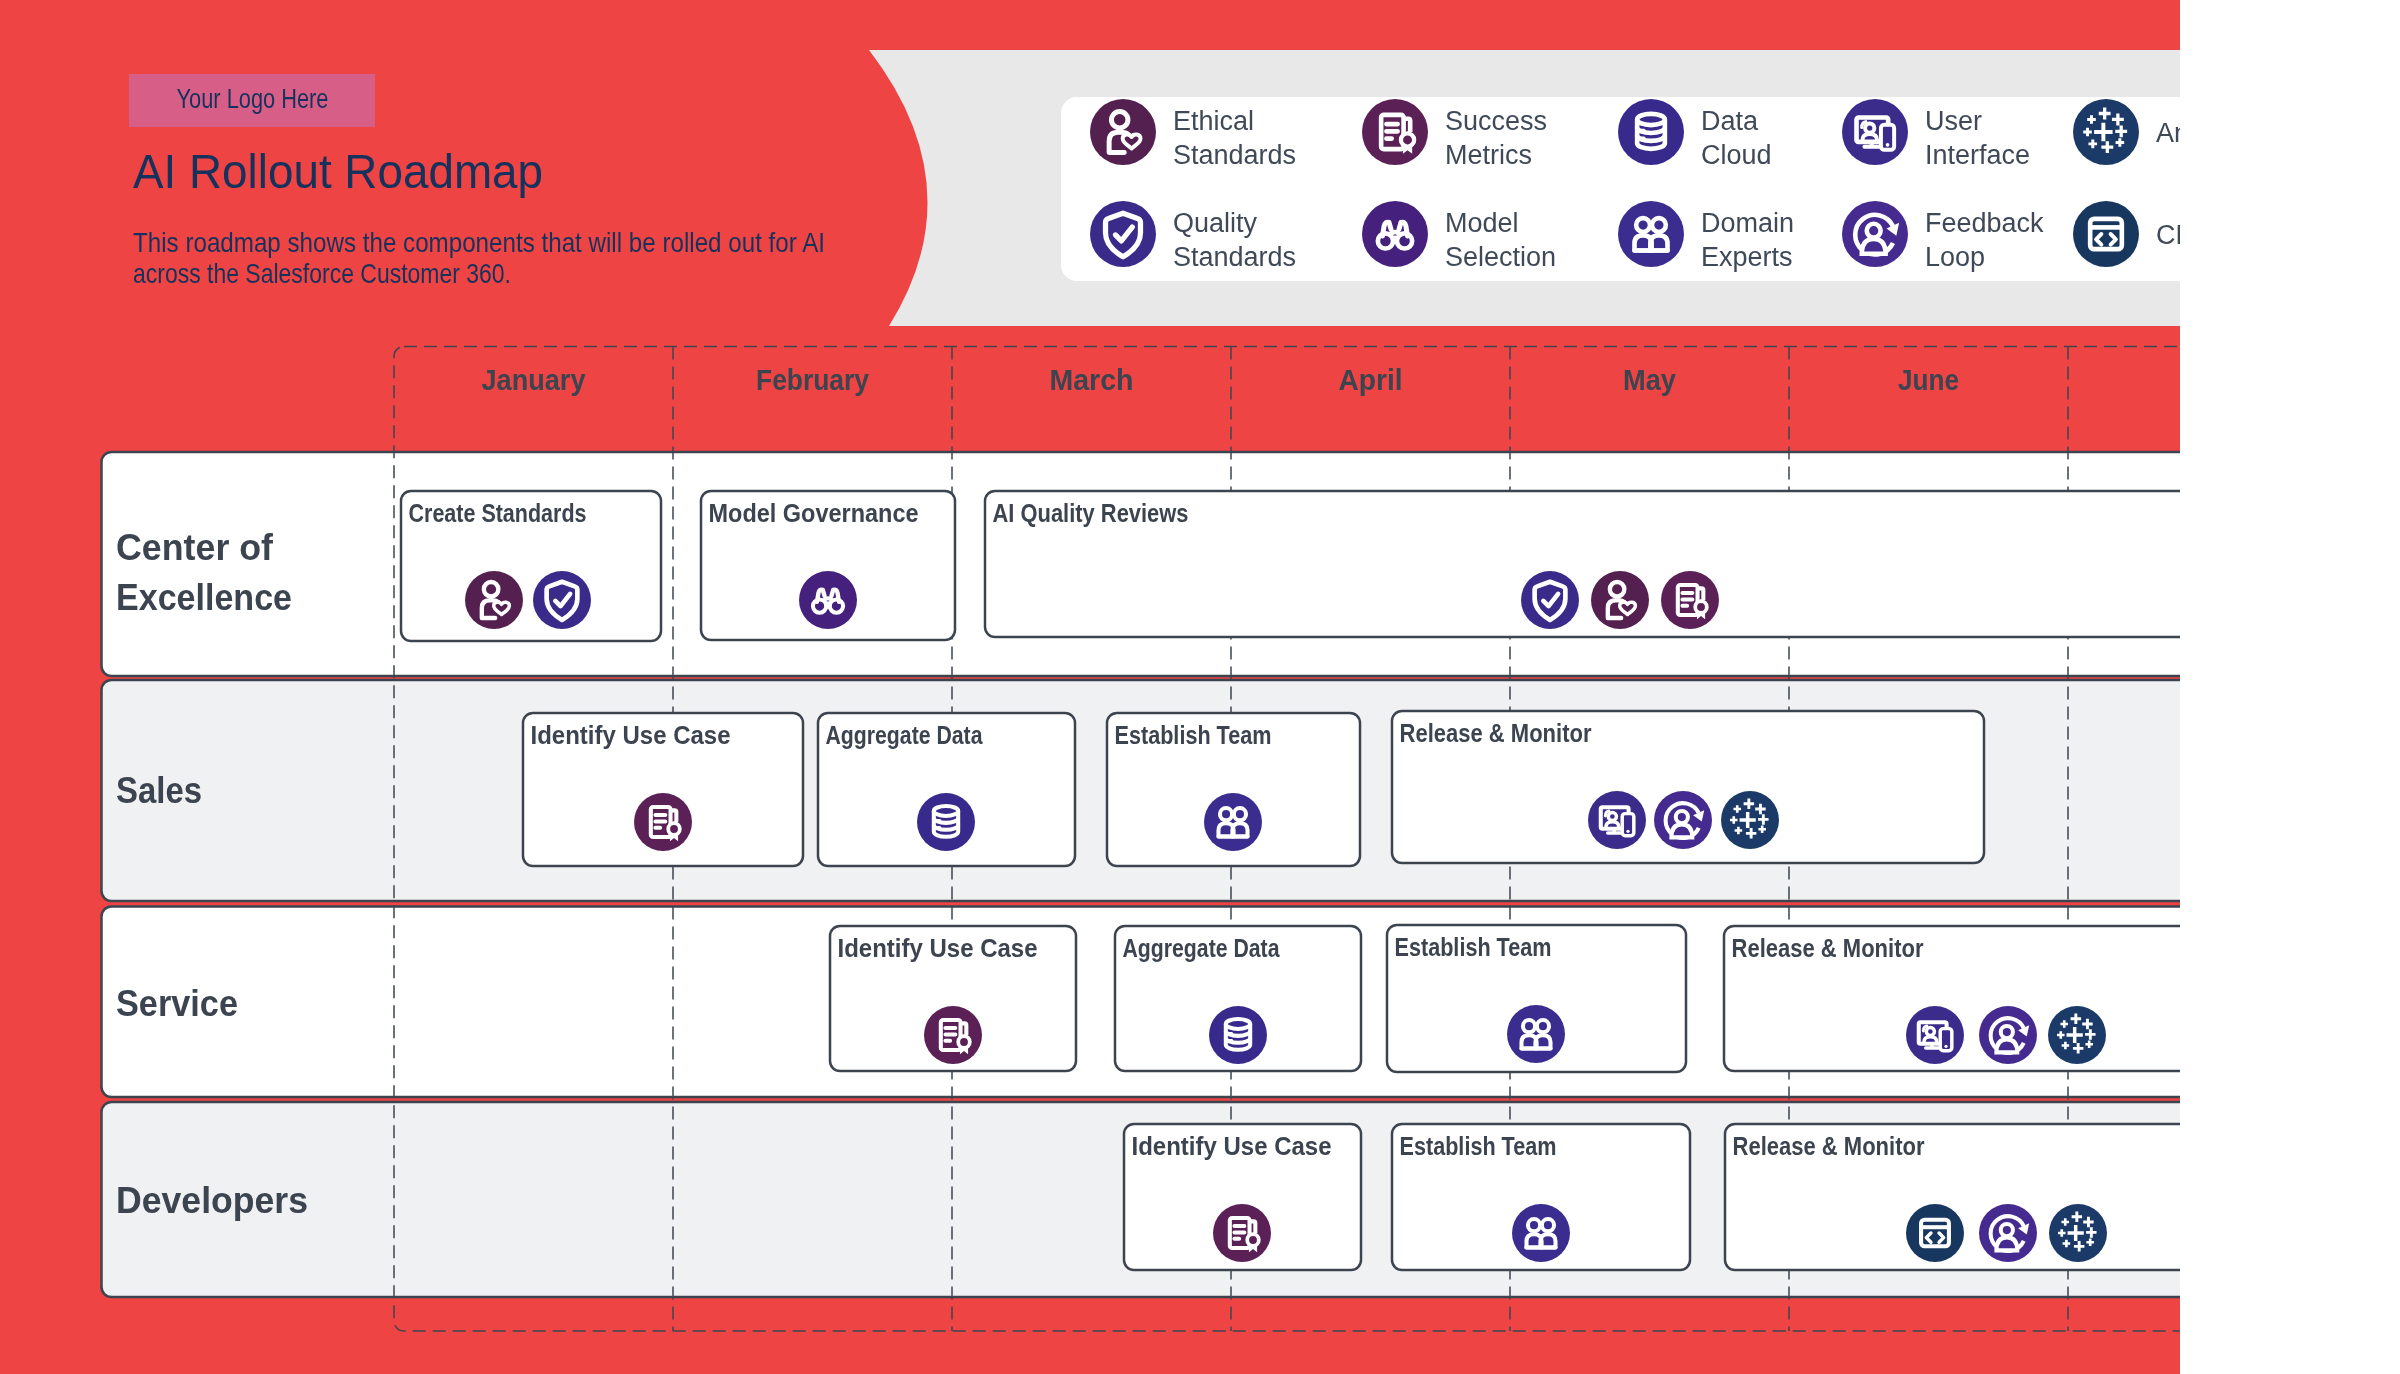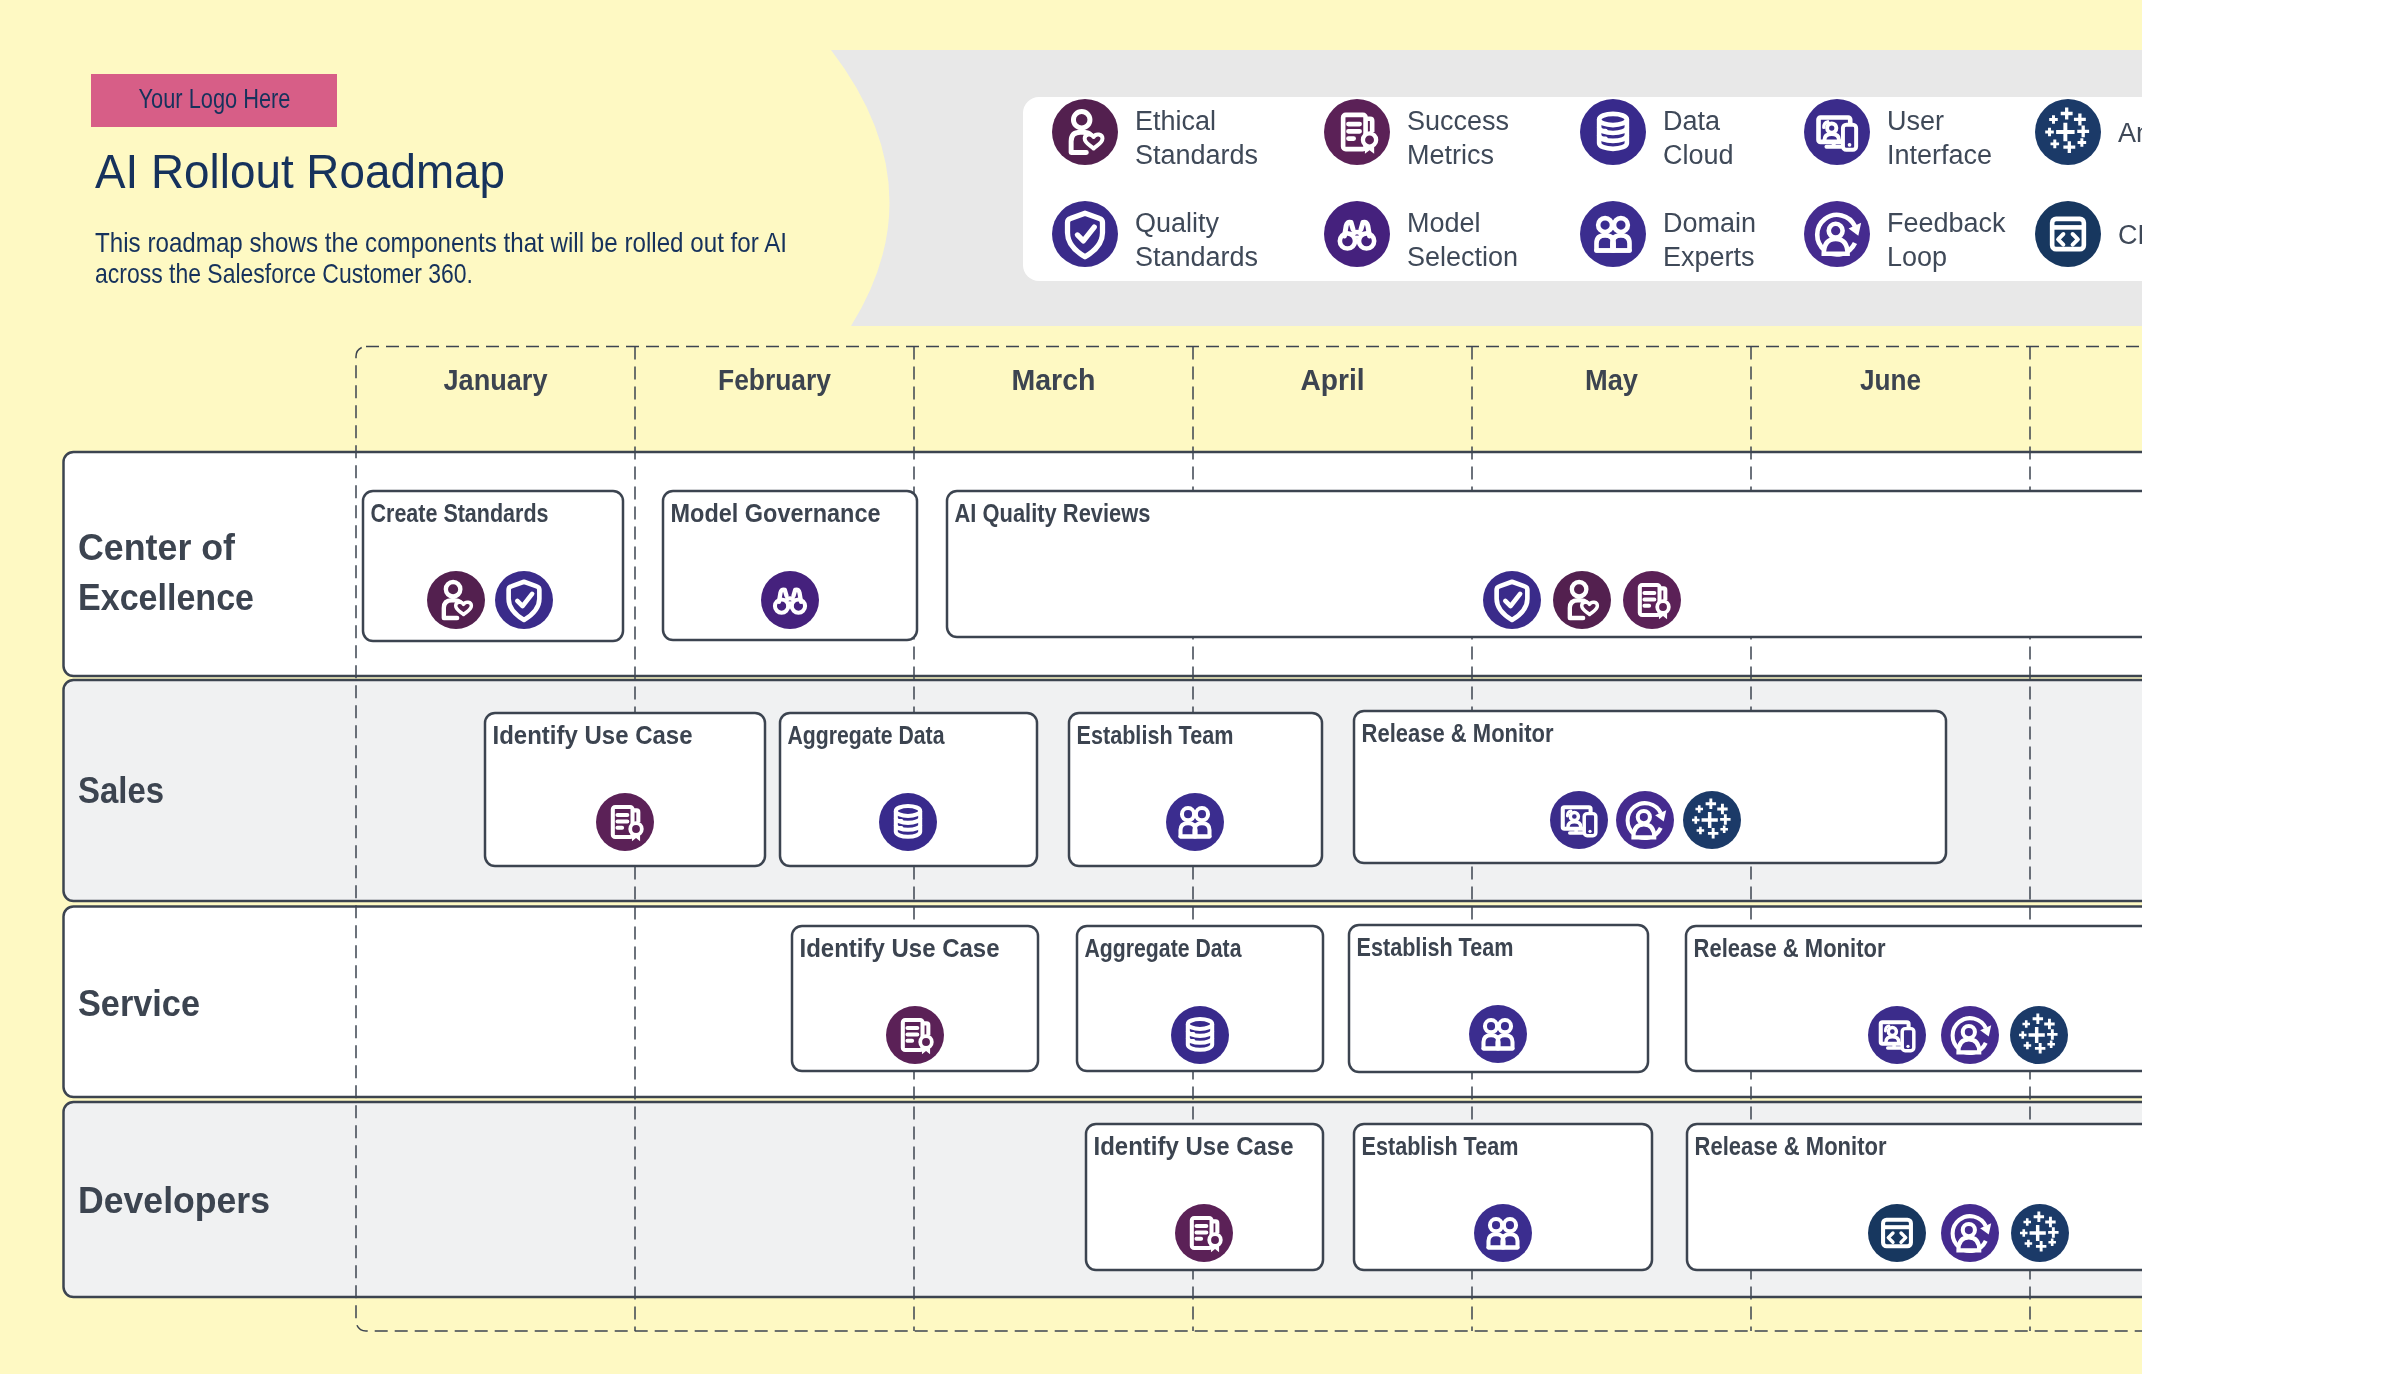--- a/index.html
+++ b/index.html
@@ -1,14 +1,14 @@
 <!DOCTYPE html>
 <html><head><meta charset="utf-8"><style>
 html,body{margin:0;padding:0;background:#fff;}
-#page{position:relative;width:2142px;height:1374px;overflow:hidden;background:#fef9c3;font-family:"Liberation Sans",sans-serif;}
+#page{position:relative;width:2142px;height:1374px;overflow:hidden;background:#ef4444;font-family:"Liberation Sans",sans-serif;padding-left:38px;}
 </style></head><body>
 <div id="page">
 <svg width="2400" height="1374" viewBox="0 0 2400 1374">
 <defs>
 <g id="i-person">
 <circle cx="50" cy="50" r="50" fill="#53204F"></circle>
 <circle cx="45" cy="31.5" r="12.5" fill="none" stroke="#fff" stroke-width="7.5"></circle>
 <path d="M29,81 V64 Q29,50.5 43,50.5 H47 Q61,50.5 61,64 V66 M29,81 H52" fill="none" stroke="#fff" stroke-width="7.5" stroke-linecap="round"></path>
 <path d="M63,57.5 C66.5,51.5 76.5,53 76.5,60 C76.5,67 67,71 63,75 C59,71 49.5,67 49.5,60 C49.5,53 59.5,51.5 63,57.5 Z" fill="#53204F" stroke="#fff" stroke-width="6" stroke-linejoin="round"></path>
 </g>

